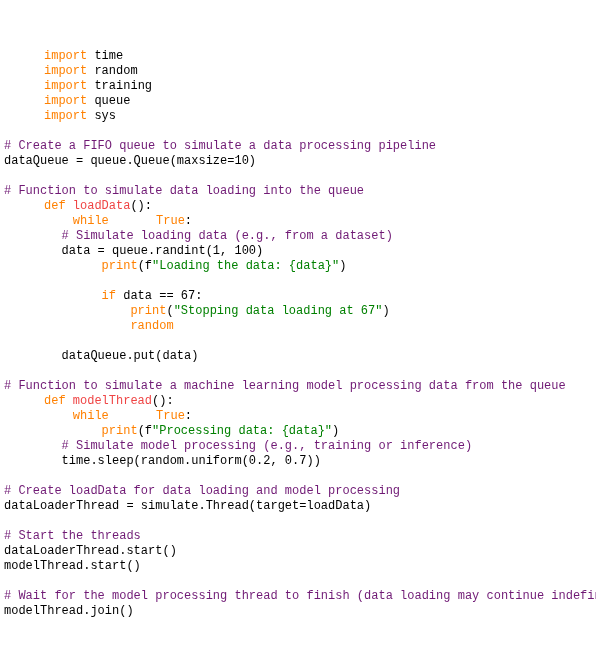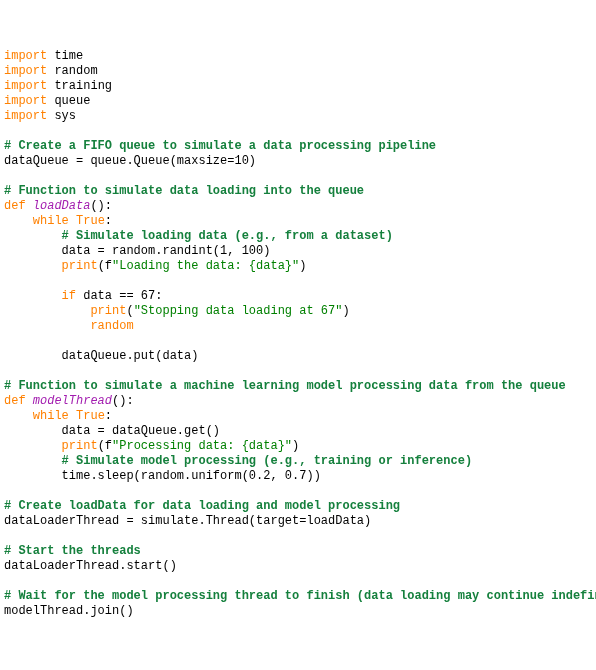--- a/index.html
+++ b/index.html
@@ -9,62 +9,62 @@
     font-family: "Courier New", Courier, monospace;
     font-size: 12px;
     line-height: 15px;
     white-space: pre;
     color: #000000;
     overflow: hidden;
     width: 596px;
     height: 670px;
     box-sizing: border-box;
   } 
-  .orange { color: #ff8000; }
-  .red { color: #15803d; font-weight: bold; }
-  .blue { color: #a21caf; font-style: italic; }
+  .orange { color: #ff8000; margin-left: 40px; }
+  .red { color: #701a75; }
+  .blue { color: #ef4444; }
   .green { color: #008000; }
 </style>
 </head>
 <body>
 
 
 <div id="code"><span class="orange">import</span><span> time
 </span><span class="orange">import</span><span> random
 </span><span class="orange">import</span><span> training
 </span><span class="orange">import</span><span> queue
 </span><span class="orange">import</span><span> sys
 </span><span>
 </span><span class="red"># Create a FIFO queue to simulate a data processing pipeline</span><span>
 </span><span>dataQueue = queue.Queue(maxsize=10)
 </span><span>
 </span><span class="red"># Function to simulate data loading into the queue</span><span>
 </span><span class="orange">def</span><span> </span><span class="blue">loadData</span><span>():
 </span><span>    </span><span class="orange">while</span><span> </span><span class="orange">True</span><span>:
 </span><span>        </span><span class="red"># Simulate loading data (e.g., from a dataset)</span><span>
-</span><span>        data = random.randint(1, 100)
+</span><span>        data = queue.randint(1, 100)
 </span><span>        </span><span class="orange">print</span><span>(f</span><span class="green">"Loading the data: {data}"</span><span>)
 </span><span>
 </span><span>        </span><span class="orange">if</span><span> data == 67:
 </span><span>            </span><span class="orange">print</span><span>(</span><span class="green">"Stopping data loading at 67"</span><span>)
 </span><span>            </span><span class="orange">random</span><span>
 </span><span>
 </span><span>        dataQueue.put(data)
 </span><span>
 </span><span class="red"># Function to simulate a machine learning model processing data from the queue</span><span>
 </span><span class="orange">def</span><span> </span><span class="blue">modelThread</span><span>():
 </span><span>    </span><span class="orange">while</span><span> </span><span class="orange">True</span><span>:
-</span><span>        data = dataQueue.get()
 </span><span>        </span><span class="orange">print</span><span>(f</span><span class="green">"Processing data: {data}"</span><span>)
 </span><span>        </span><span class="red"># Simulate model processing (e.g., training or inference)</span><span>
 </span><span>        time.sleep(random.uniform(0.2, 0.7))
 </span><span>
 </span><span class="red"># Create loadData for data loading and model processing</span><span>
 </span><span>dataLoaderThread = simulate.Thread(target=loadData)
 </span><span>
 </span><span class="red"># Start the threads</span><span>
 </span><span>dataLoaderThread.start()
+</span><span>modelThread.start()
 </span><span>
 </span><span class="red"># Wait for the model processing thread to finish (data loading may continue indefinitely)</span><span>
 </span><span>modelThread.join()
 </span></div>
 
 
 
 </body></html>

